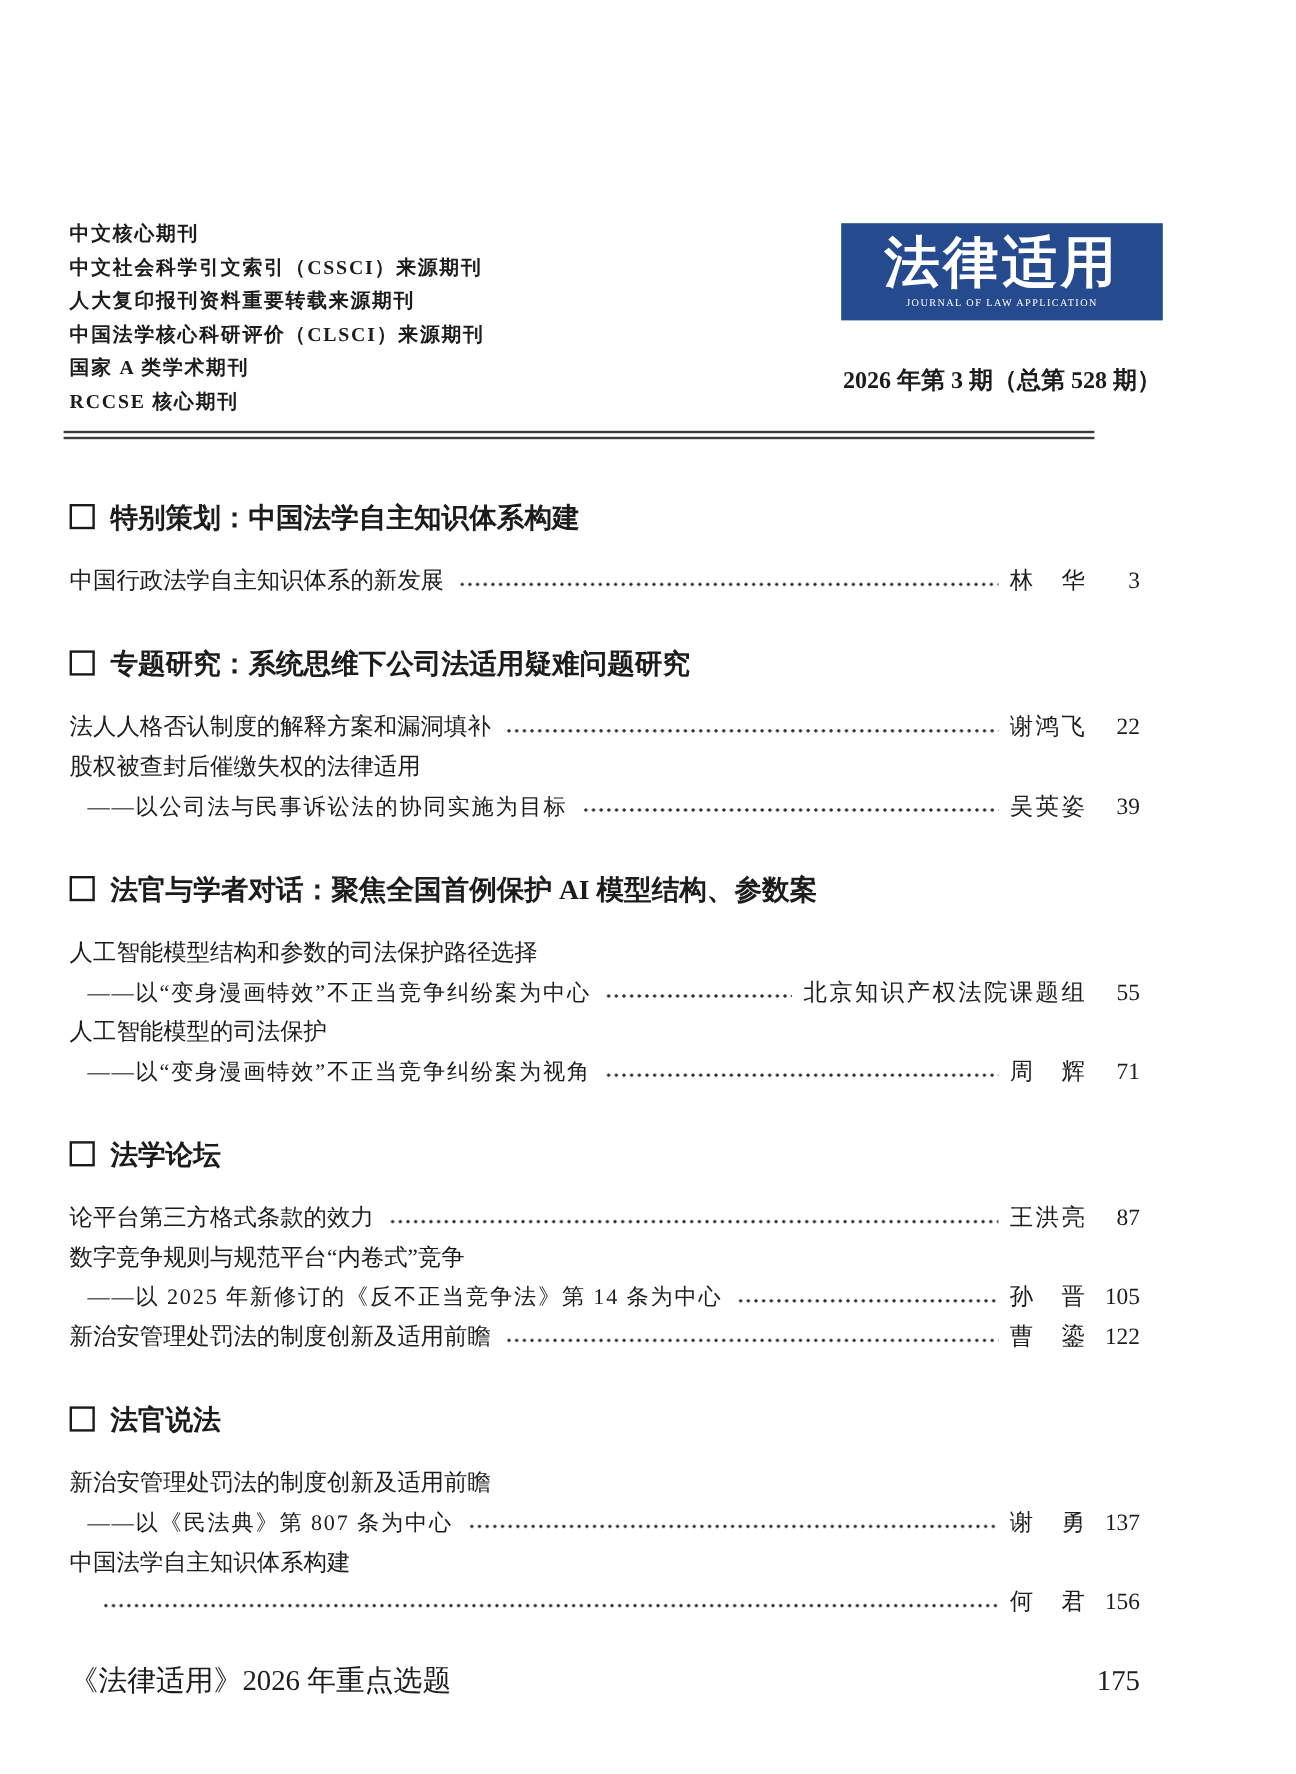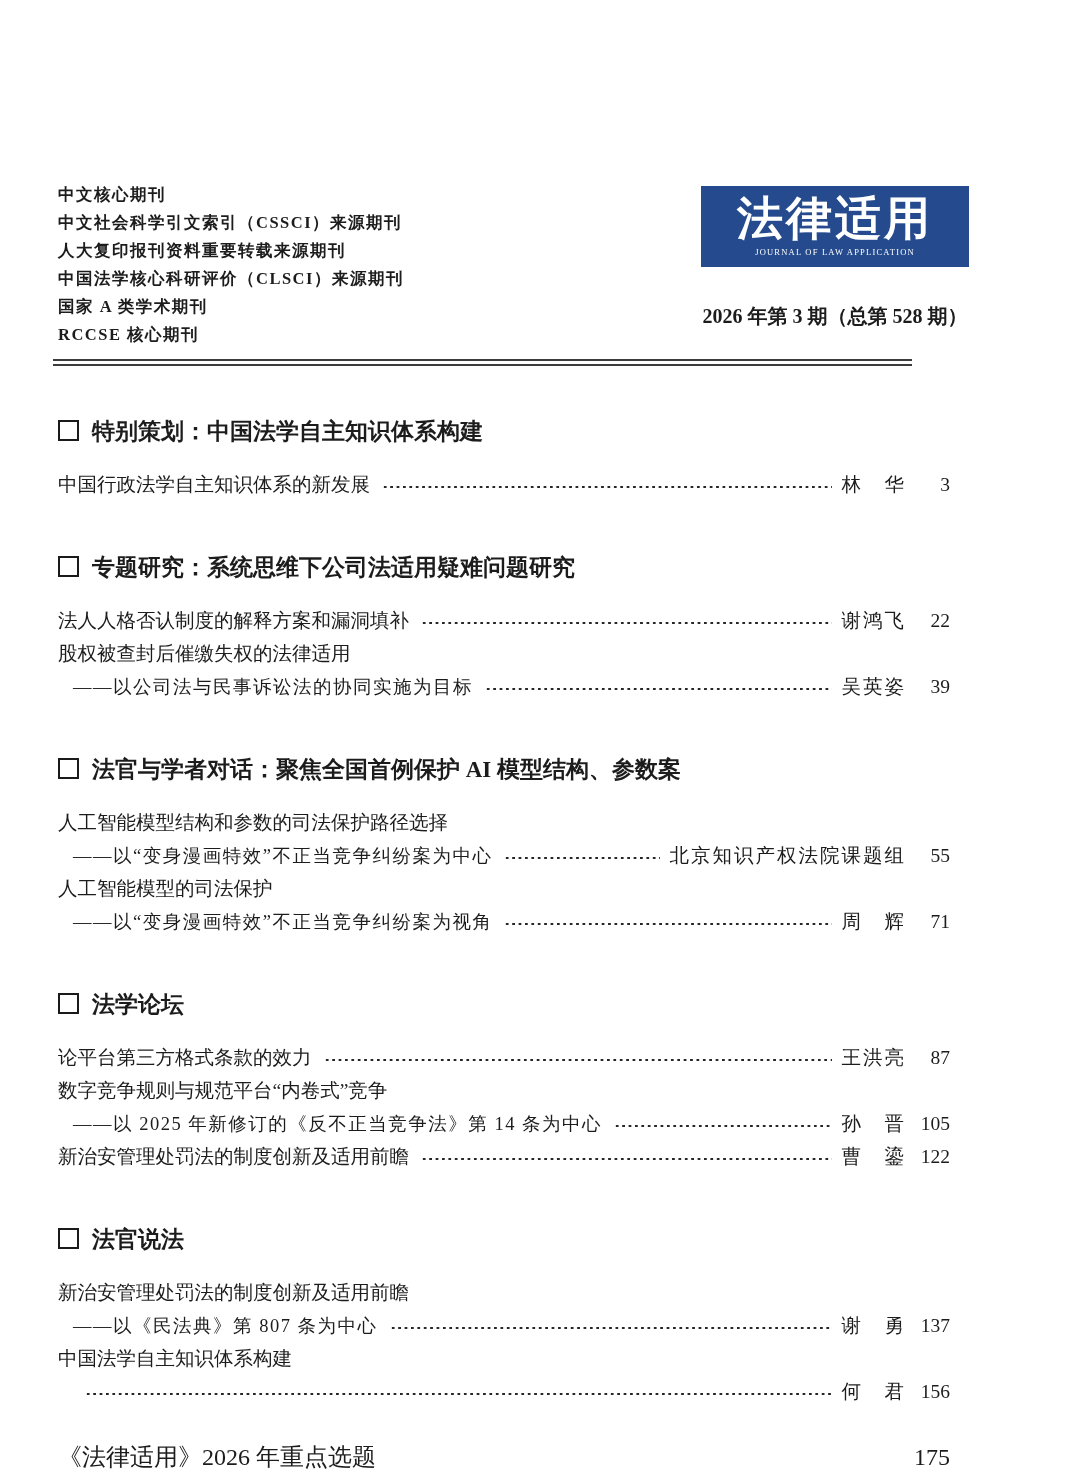--- a/index.html
+++ b/index.html
@@ -67,21 +67,21 @@
   
   .rule {
     margin-left: -5px;
     width: 859px;
     height: 3px;
     border-top: 2px solid #3c3c3c;
     border-bottom: 2px solid #3c3c3c;
   }
 
   
-  .toc-section { margin-top: 48px; }
+  .toc-section { margin-top: 34px; }
   .toc-section.first { margin-top: 47px; }
   .section-heading {
     display: flex;
     align-items: center;
     height: 36px;
     font-size: 23px;
     font-weight: bold;
     white-space: nowrap;
   }
   .marker {

